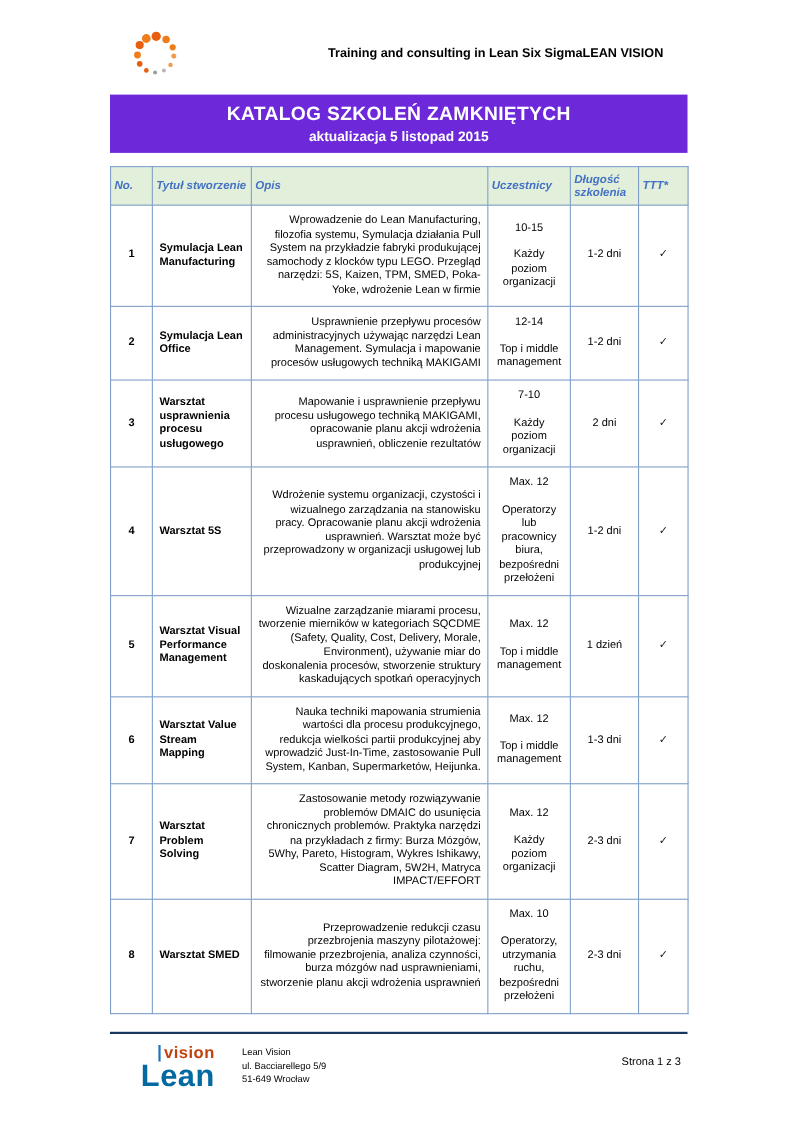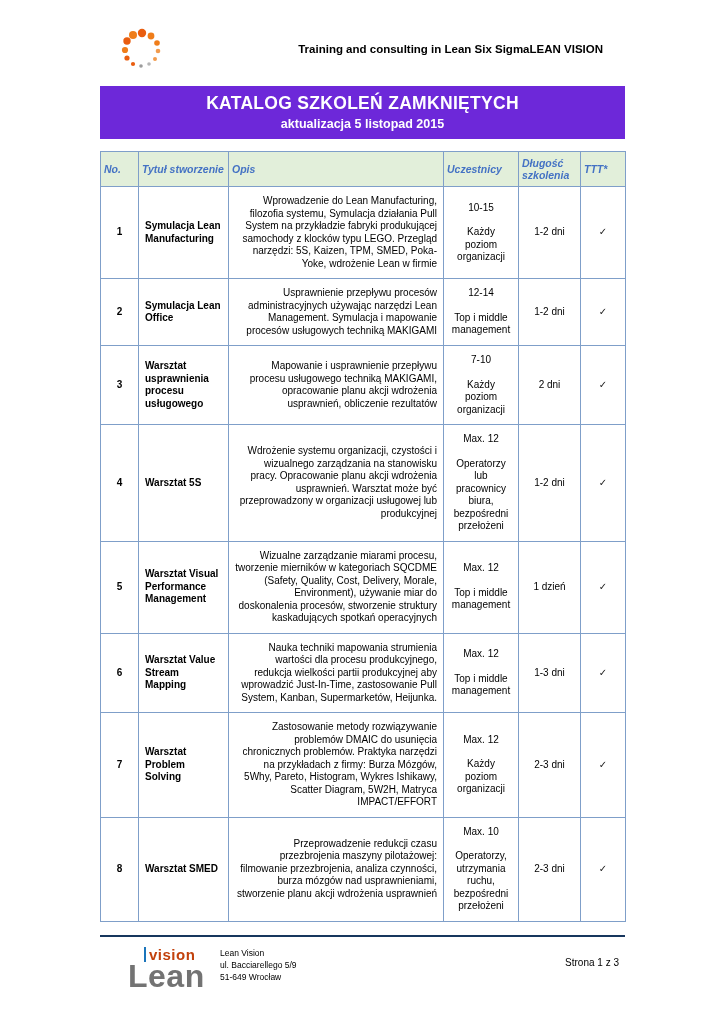--- a/index.html
+++ b/index.html
@@ -115,23 +115,23 @@
     color: #c2410c;
     font-weight: bold;
     font-size: 15px;
     margin-left: 16px;
     border-left: 2px solid #1b75bb;
     padding-left: 3px;
     letter-spacing: 0.5px;
   }
   .fl-lean {
     display: block;
-    color: #737373;
-    font-weight: bold;
-    font-size: 32px;
+    color: #0369a1;
+    font-weight: bold;
+    font-size: 28px;
     line-height: 0.85;
     letter-spacing: 0.5px;
   }
   .footer-block {
     font-size: 8.5px;
     line-height: 1.45;
   }
   .footer-block.address { width: 150px; }
   .footer-block.contact { width: 165px; }
   .footer-page {

